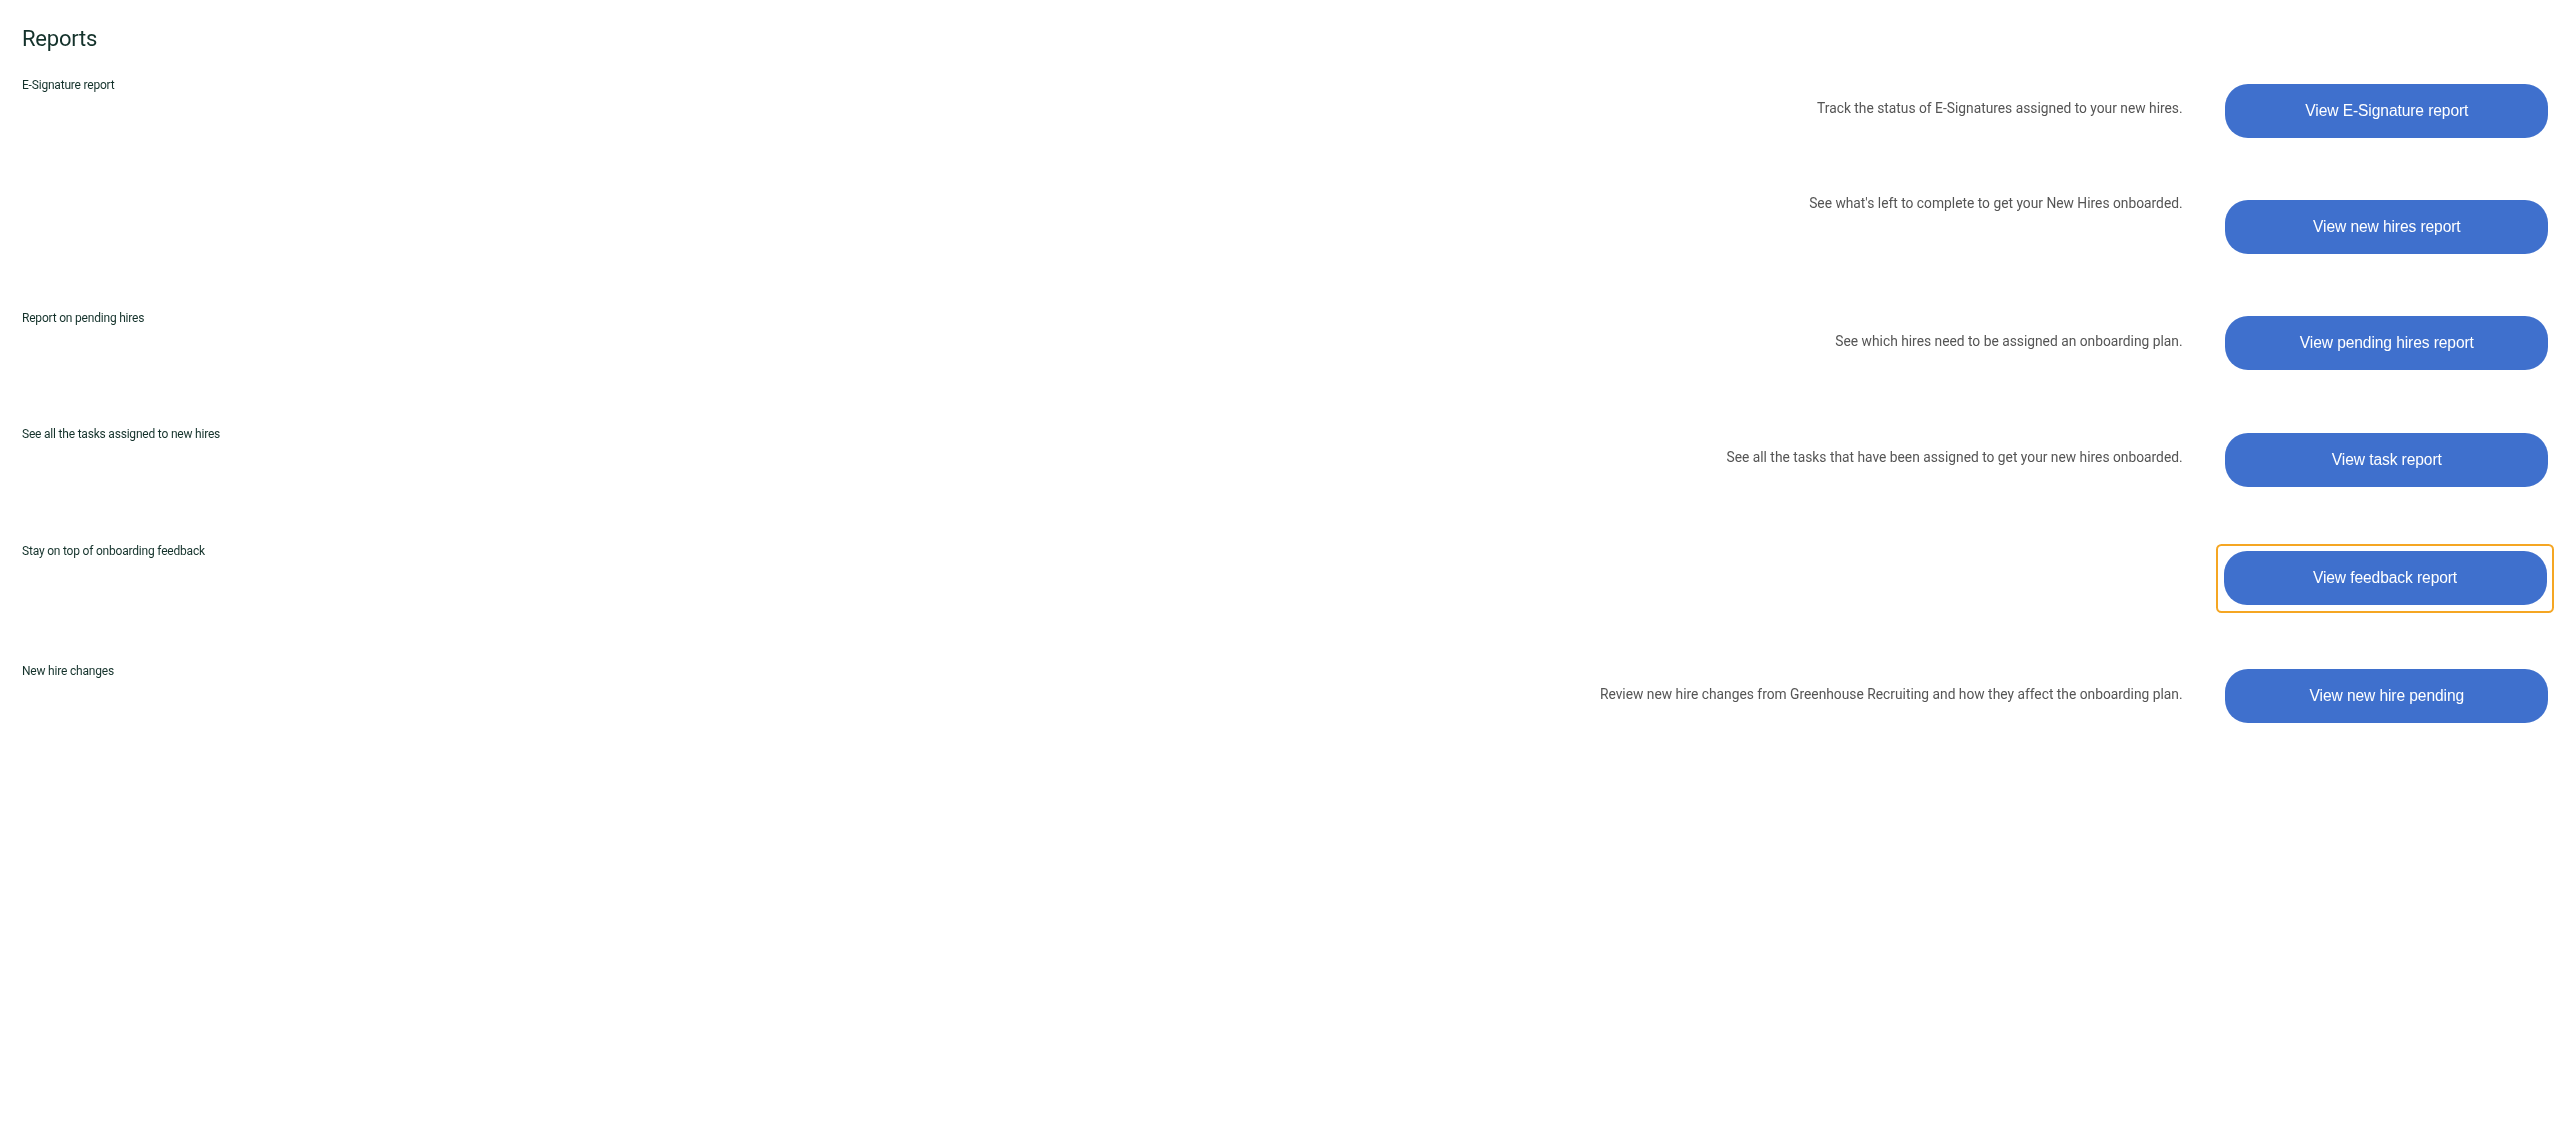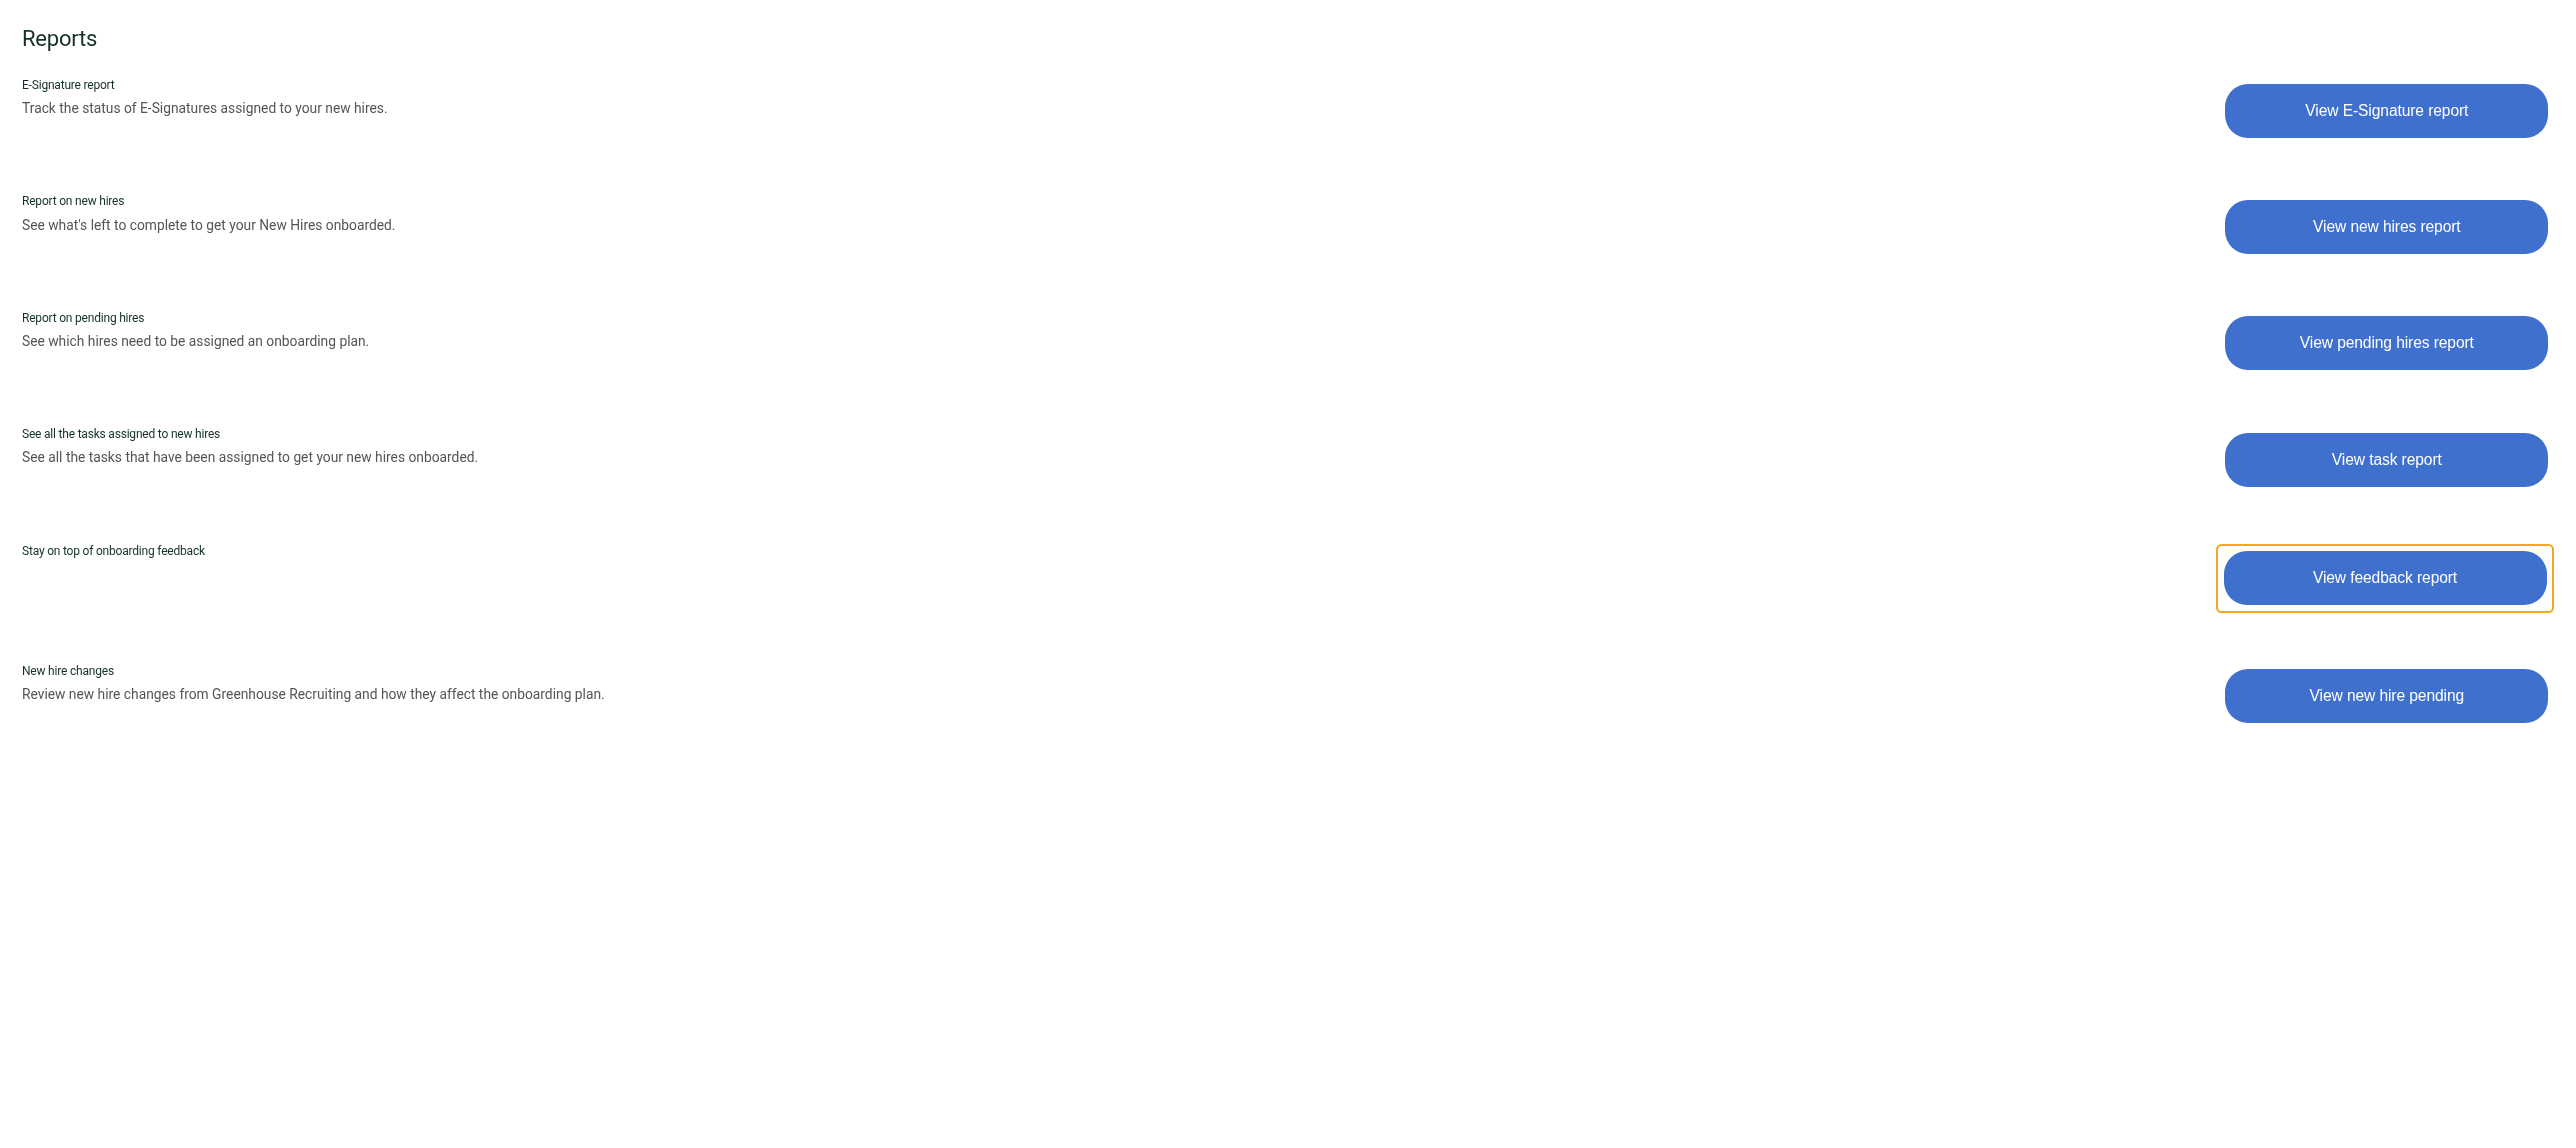--- a/index.html
+++ b/index.html
@@ -34,20 +34,21 @@
       font-weight: 400;
       color: #14322b;
       margin-bottom: 7.3px;
       letter-spacing: -0.2px;
     }
     .report-description {
       font-size: 13.8px;
       font-weight: 400;
       color: #555555;
       line-height: 1.4;
+      text-align: right;
     }
     .button-wrapper {
       flex-shrink: 0;
       border: 2.8px solid transparent;
       border-radius: 29px;
       padding: 3.7px;
     }
     .button-wrapper.highlighted {
       border-color: #f5a623;
       border-radius: 5.5px;
@@ -80,21 +81,20 @@
     <h2 class="report-title">E-Signature report</h2>
     <p class="report-description">Track the status of E-Signatures assigned to your new hires.</p>
   </div>
   <div class="button-wrapper">
     <button class="report-button">View E-Signature report</button>
   </div>
 </div>
 
 <div class="report-row">
   <div class="report-info">
-    <h2 class="report-title">Report on new hires</h2>
     <p class="report-description">See what's left to complete to get your New Hires onboarded.</p>
   </div>
   <div class="button-wrapper">
     <button class="report-button">View new hires report</button>
   </div>
 </div>
 
 <div class="report-row">
   <div class="report-info">
     <h2 class="report-title">Report on pending hires</h2>

